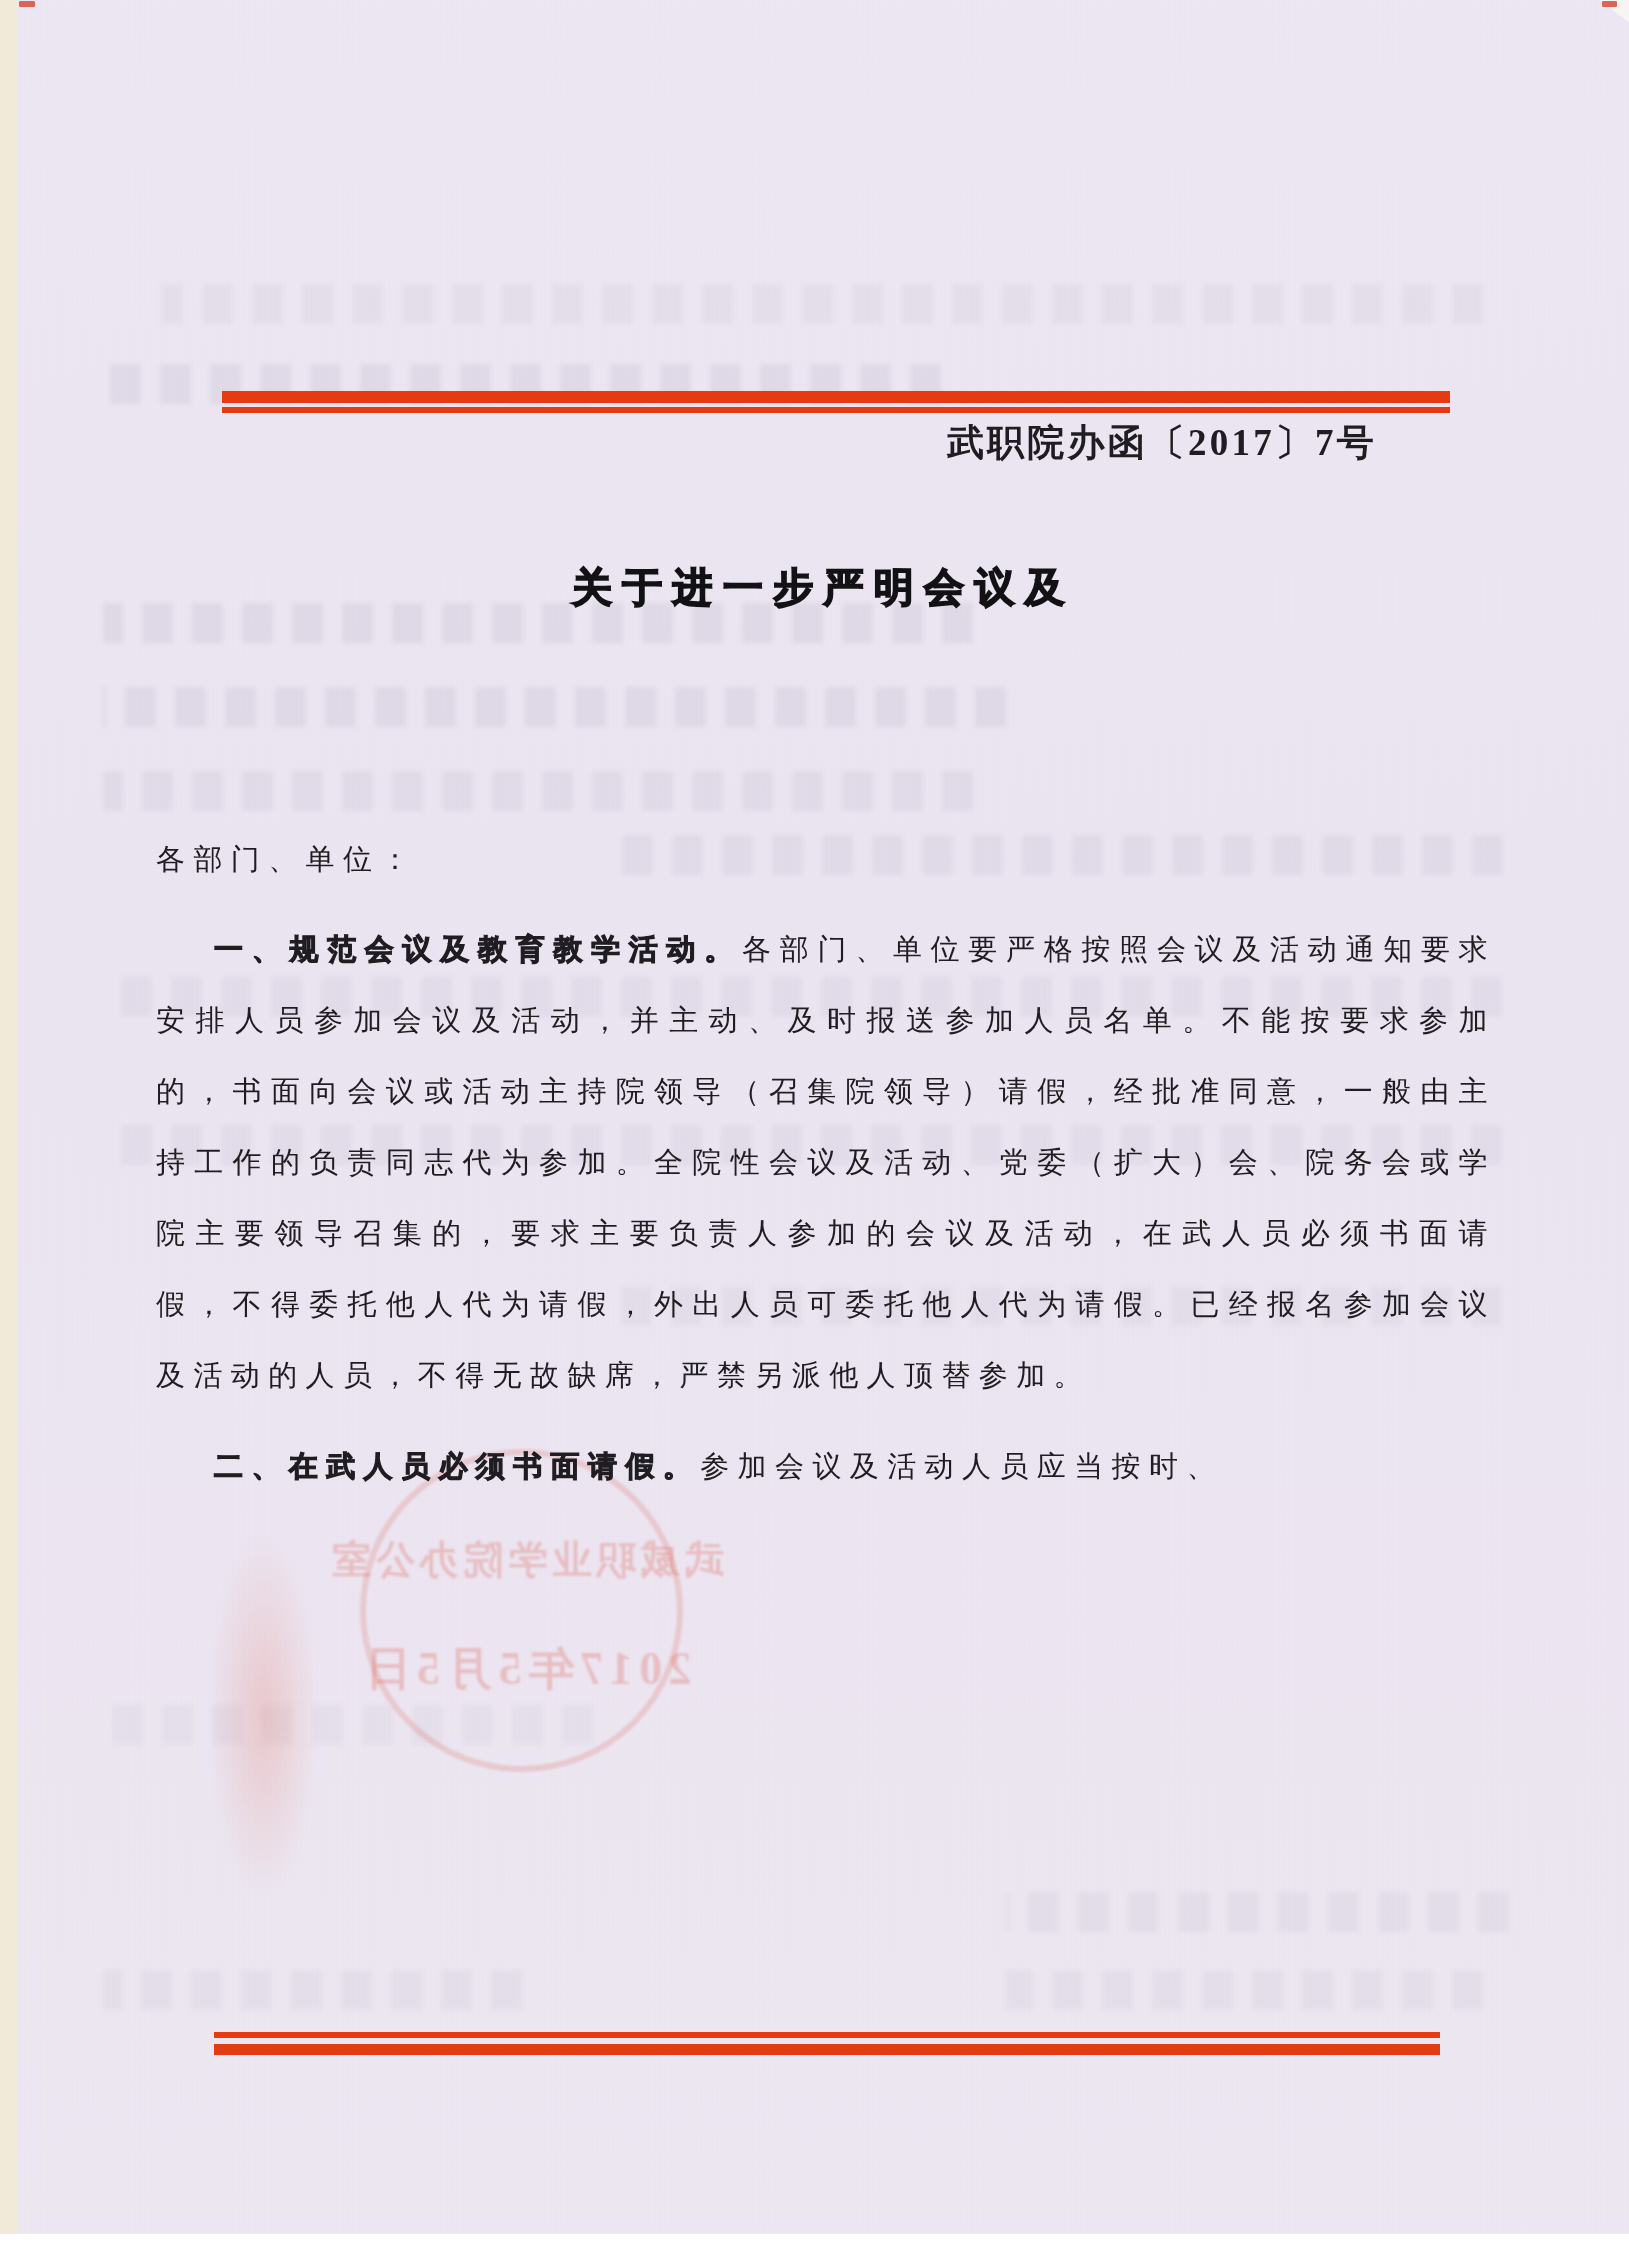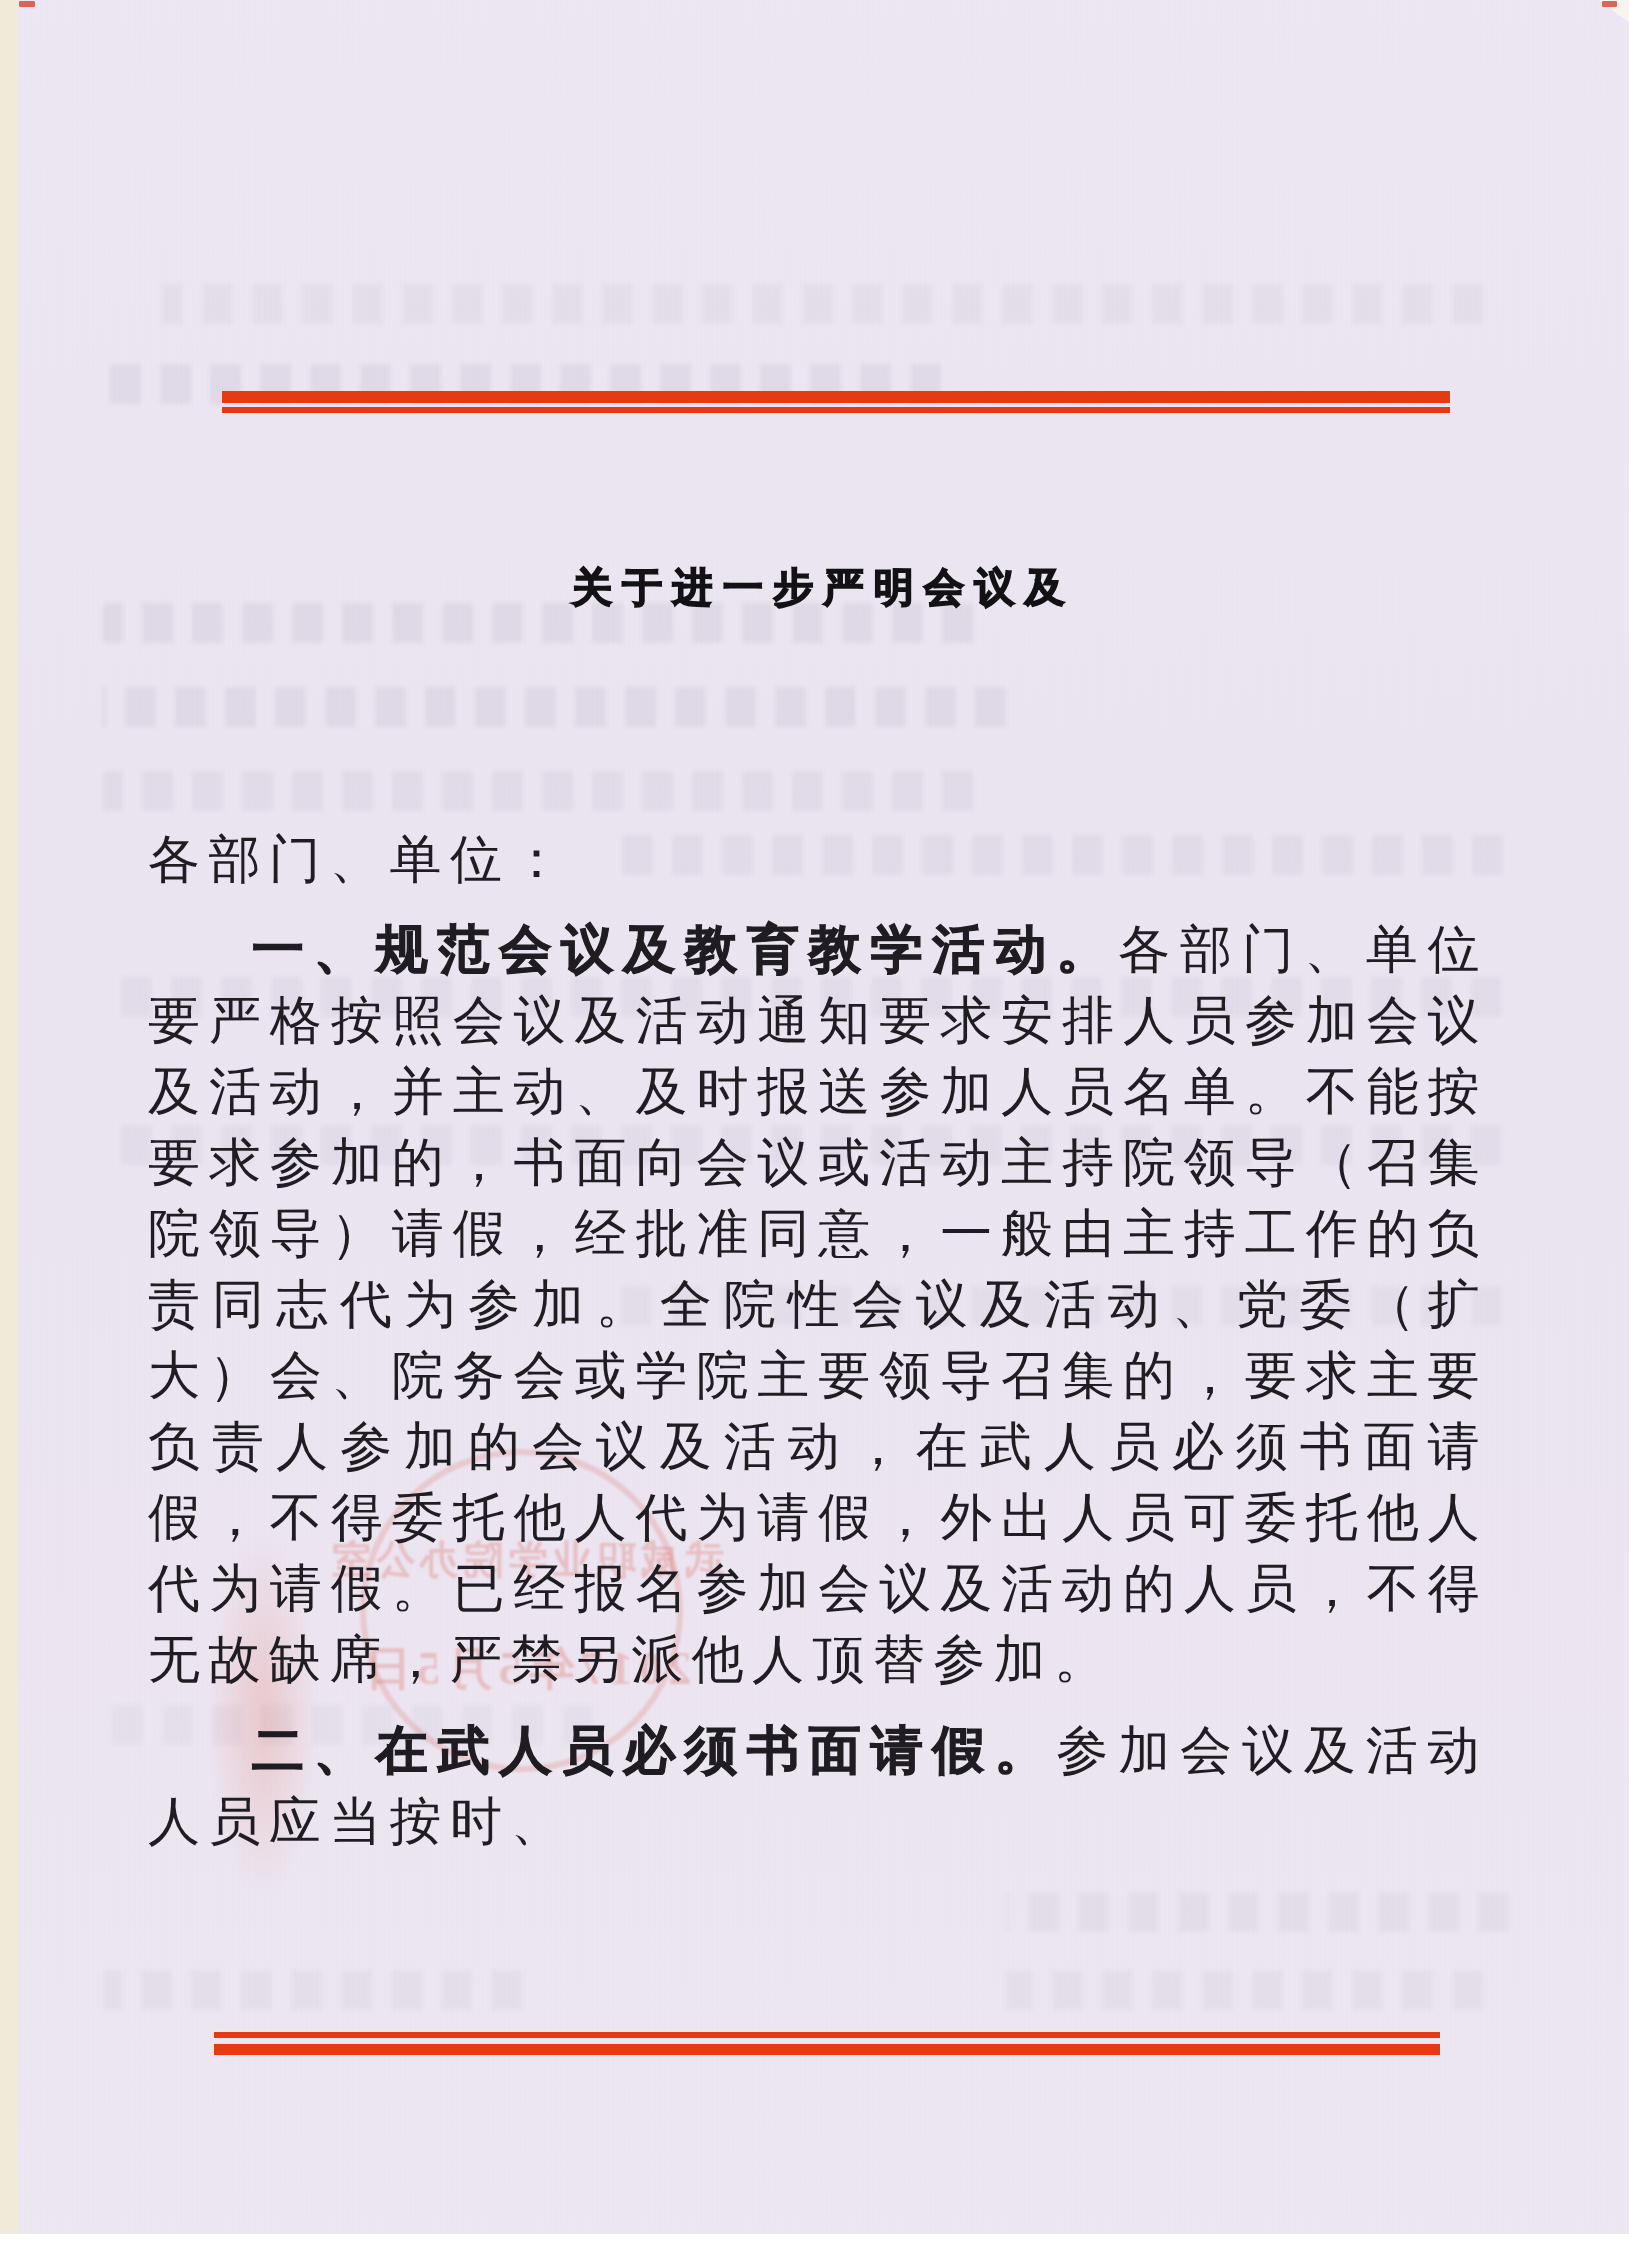--- a/index.html
+++ b/index.html
@@ -46,22 +46,22 @@
     white-space:nowrap;
   }
 
   .doc-title{position:absolute;left:17px;top:543px;width:1613px;text-align:center;color:#121114;}
   .doc-title .t-line{
     font-size:40px;font-weight:bold;line-height:90px;letter-spacing:10.3px;
     -webkit-text-stroke:1.6px #121114;white-space:nowrap;
   }
 
   .body-text{
-    position:absolute;left:148px;top:824px;width:1340px;
-    color:var(--ink);font-size:52px;line-height:71px;letter-spacing:8.4px;
+    position:absolute;left:156px;top:824px;width:1340px;
+    color:var(--ink);font-size:29px;line-height:71px;letter-spacing:8.4px;
     text-align:justify;
     font-family:Liberation Serif, serif;
   }
   .salutation{white-space:nowrap;}
   .para{margin:19.3px 0 0 0;text-indent:2em;}
   .para .bold{font-weight:bold;-webkit-text-stroke:1px var(--ink);}
 
   
   .seal-circle{
     position:absolute;left:360px;top:1449px;width:311px;height:311px;
@@ -122,20 +122,21 @@
   <div class="seal-smear"></div>
   <div class="seal-text seal-office">武威职业学院办公室</div>
   <div class="seal-text seal-date">2017年5月5日</div>
 
 
   <div class="rules-top">
     <div class="rule rule-thick-top"></div>
     <div class="rule rule-thin-top"></div>
   </div>
 
+  <div class="doc-number">武职院办函〔2017〕7号</div>
 
   <div class="doc-title">
     <div class="t-line">关于进一步严明会议及</div>
   </div>
 
   <div class="body-text">
     <div class="salutation">各部门、单位：</div>
     <div>
         <p class="para"><span class="bold">一、规范会议及教育教学活动。</span><span>各部门、单位要严格按照会议及活动通知要求安排人员参加会议及活动，并主动、及时报送参加人员名单。不能按要求参加的，书面向会议或活动主持院领导（召集院领导）请假，经批准同意，一般由主持工作的负责同志代为参加。全院性会议及活动、党委（扩大）会、院务会或学院主要领导召集的，要求主要负责人参加的会议及活动，在武人员必须书面请假，不得委托他人代为请假，外出人员可委托他人代为请假。已经报名参加会议及活动的人员，不得无故缺席，严禁另派他人顶替参加。</span></p>
         <p class="para"><span class="bold">二、在武人员必须书面请假。</span><span>参加会议及活动人员应当按时、</span></p>

